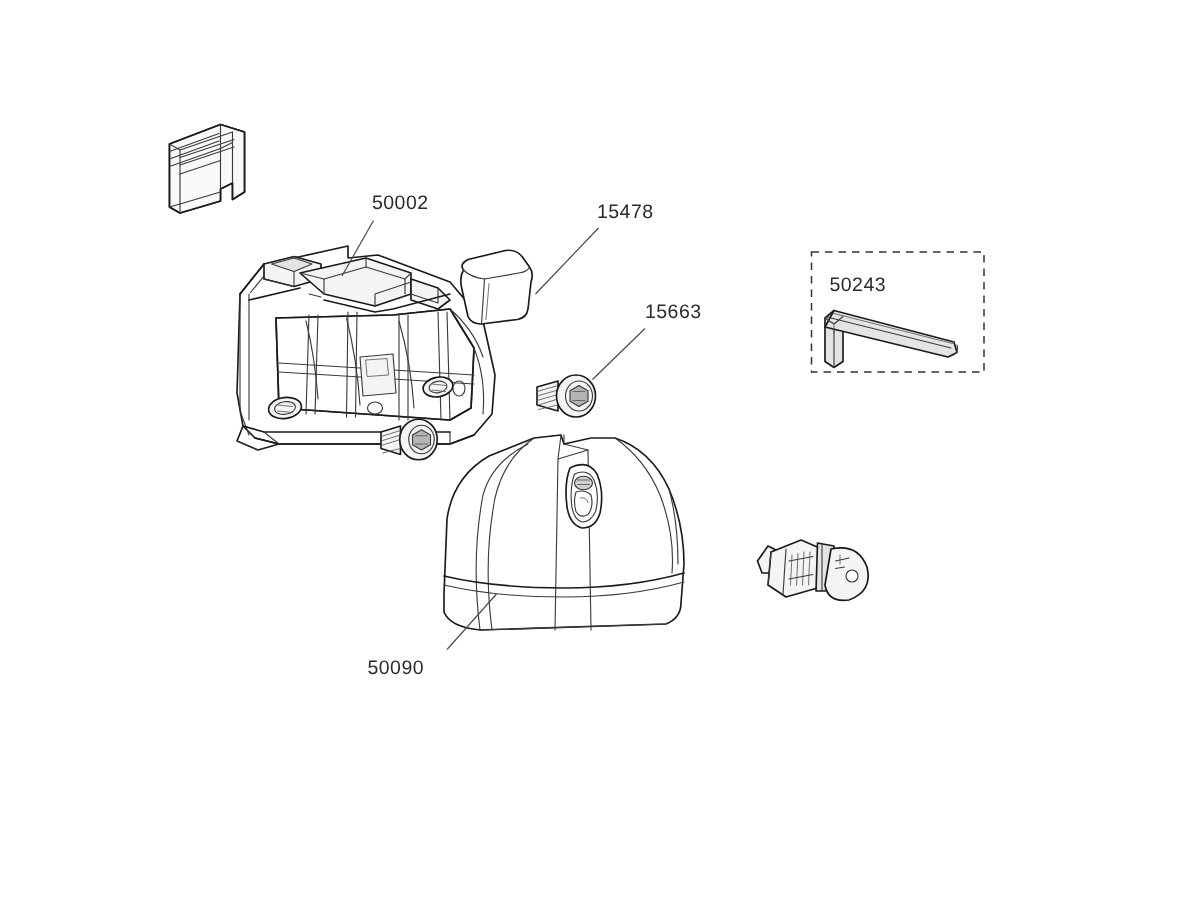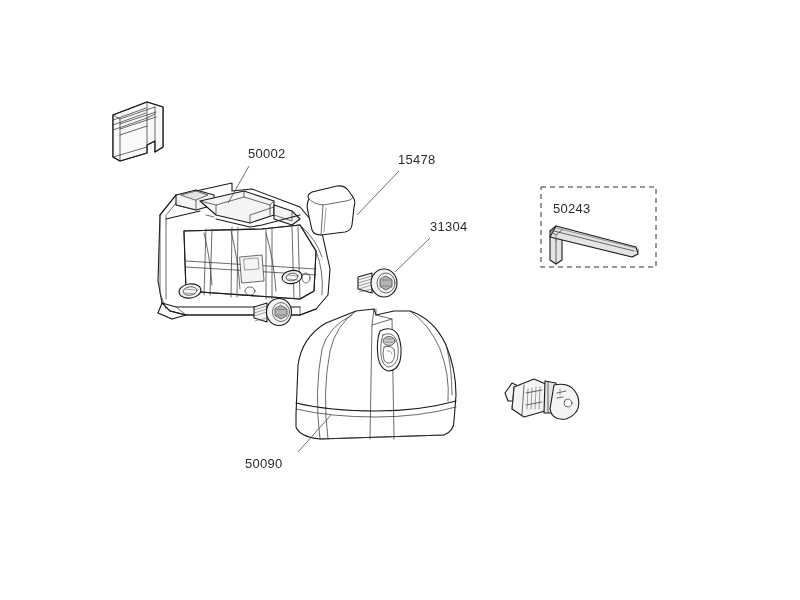--- a/index.html
+++ b/index.html
@@ -13,21 +13,20 @@
     position: relative;
     overflow: hidden;
     font-family: "Liberation Sans", sans-serif;
   }
   #diagram-root {
     position: absolute;
     left: 0;
     top: 0;
     width: 800px;
     height: 428px;
-    margin-top: 19px;
   }
   svg.parts-svg {
     position: absolute;
     left: 0;
     top: 0;
     width: 800px;
     height: 600px;
     display: block;
   }
   .label {
@@ -290,17 +289,17 @@
       <line class="leader" x1="249" y1="147" x2="228" y2="184"></line>
       <line class="leader" x1="399" y1="152" x2="357" y2="196"></line>
       <line class="leader" x1="430" y1="219" x2="395" y2="253"></line>
       <line class="leader" x1="298" y1="433" x2="331" y2="396"></line>
     </g>
 
   </svg>
 
   <div class="label" style="left:248px; top:127px;">50002</div>
   <div class="label" style="left:398px; top:133px;">15478</div>
-  <div class="label" style="left:430px; top:200px;">31304</div>
+  <div class="label" style="left:430px; top:200px;">15663</div>
   <div class="label" style="left:245px; top:437px;">50090</div>
   <div class="label" style="left:553px; top:182px;">50243</div>
 
 </div>
 
 </body></html>

